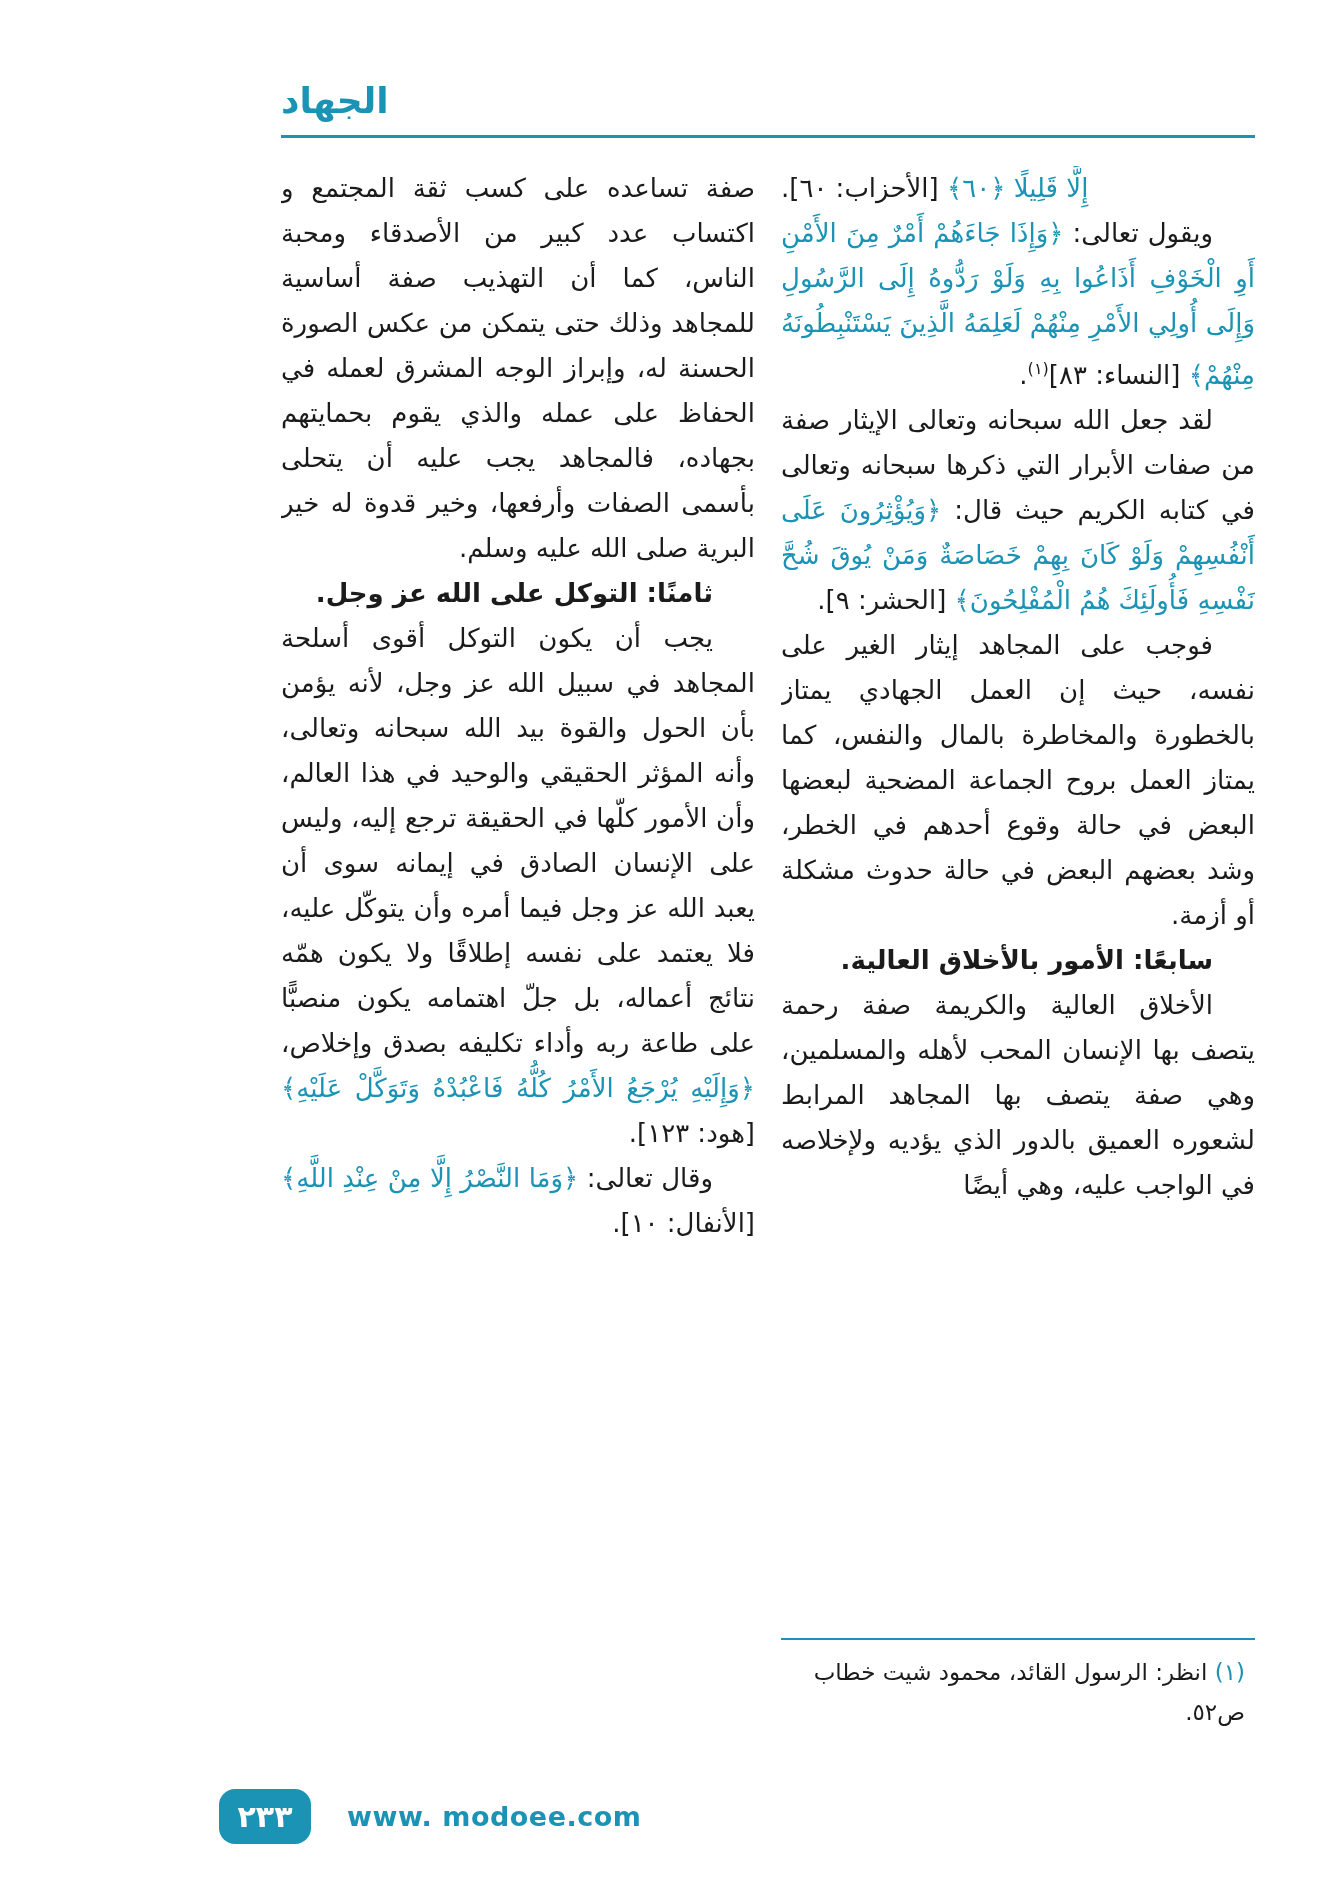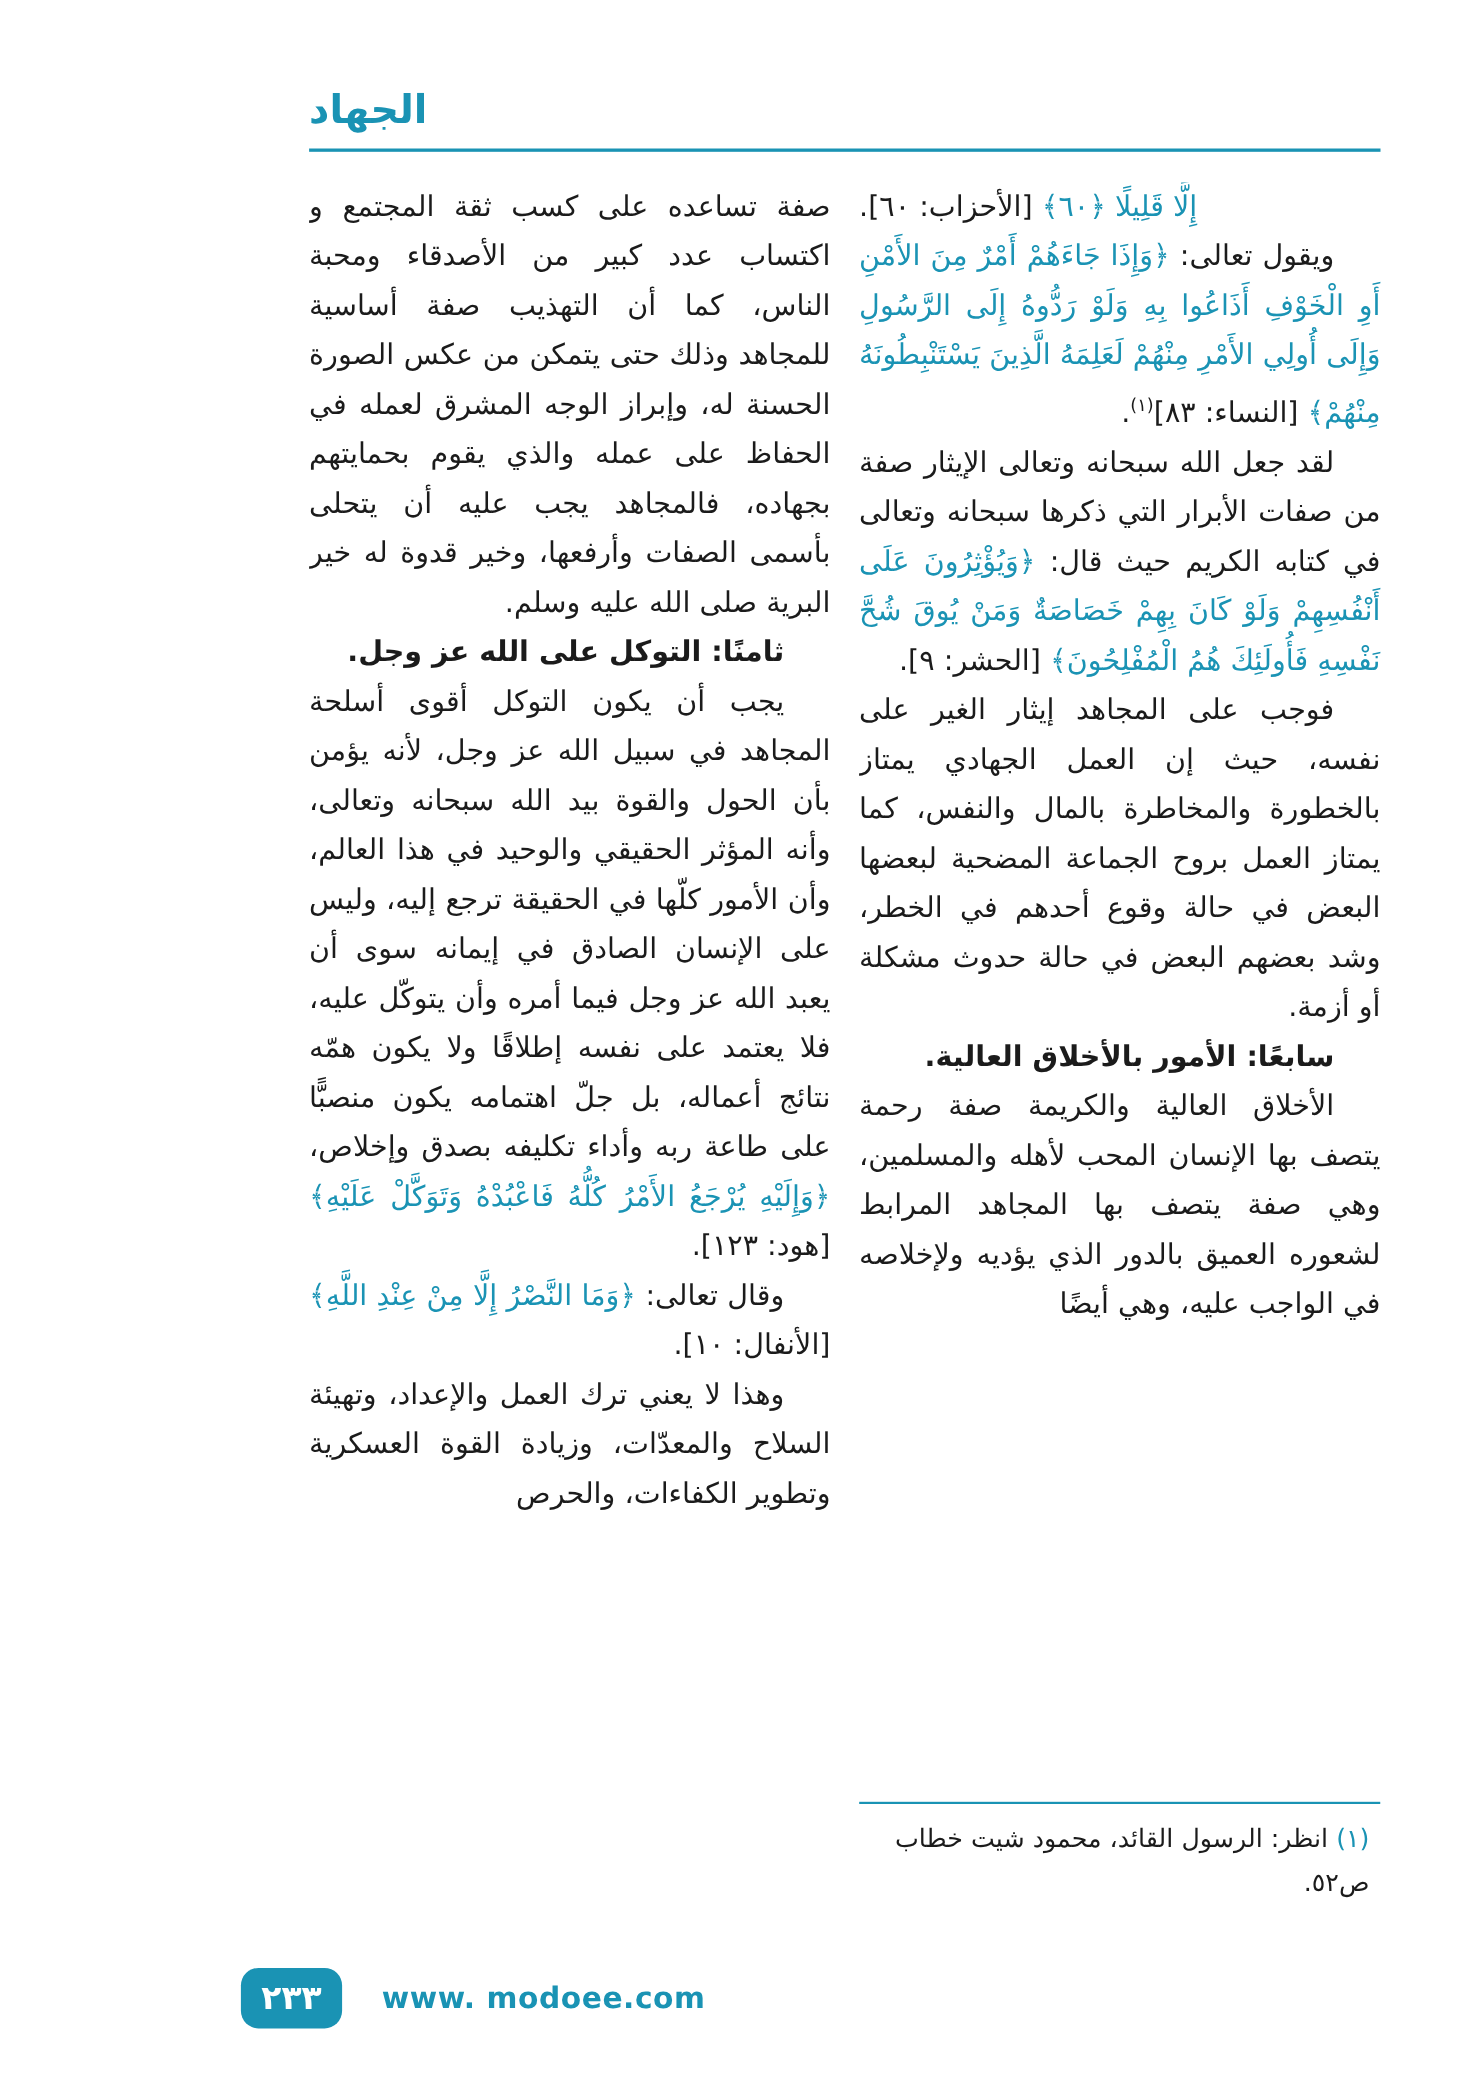--- a/index.html
+++ b/index.html
@@ -62,21 +62,20 @@
         <div class="footnote-rule"></div>
         <p class="footnote-text"><span class="footnote-marker">(١)</span> <span>انظر: الرسول القائد، محمود شيت خطاب ص٥٢.</span></p>
       </div>
     </section>
     <section class="col col-left">
       <div class="col-body" id="col-left">
           <p class="para noindent"><span class="seg-normal">صفة تساعده على كسب ثقة المجتمع و اكتساب عدد كبير من الأصدقاء ومحبة الناس، كما أن التهذيب صفة أساسية للمجاهد وذلك حتى يتمكن من عكس الصورة الحسنة له، وإبراز الوجه المشرق لعمله في الحفاظ على عمله والذي يقوم بحمايتهم بجهاده، فالمجاهد يجب عليه أن يتحلى بأسمى الصفات وأرفعها، وخير قدوة له خير البرية صلى الله عليه وسلم.</span></p>
           <p class="para heading"><span class="seg-normal">ثامنًا: التوكل على الله عز وجل.</span></p>
           <p class="para"><span class="seg-normal">يجب أن يكون التوكل أقوى أسلحة المجاهد في سبيل الله عز وجل، لأنه يؤمن بأن الحول والقوة بيد الله سبحانه وتعالى، وأنه المؤثر الحقيقي والوحيد في هذا العالم، وأن الأمور كلّها في الحقيقة ترجع إليه، وليس على الإنسان الصادق في إيمانه سوى أن يعبد الله عز وجل فيما أمره وأن يتوكّل عليه، فلا يعتمد على نفسه إطلاقًا ولا يكون همّه نتائج أعماله، بل جلّ اهتمامه يكون منصبًّا على طاعة ربه وأداء تكليفه بصدق وإخلاص، </span><span class="seg-quran">﴿وَإِلَيْهِ يُرْجَعُ الأَمْرُ كُلُّهُ فَاعْبُدْهُ وَتَوَكَّلْ عَلَيْهِ﴾</span><span class="seg-ref"> [هود: ١٢٣].</span></p>
           <p class="para"><span class="seg-normal">وقال تعالى: </span><span class="seg-quran">﴿وَمَا النَّصْرُ إِلَّا مِنْ عِنْدِ اللَّهِ﴾</span><span class="seg-ref"> [الأنفال: ١٠].</span></p>
-          <p class="para"><span class="seg-normal">وهذا لا يعني ترك العمل والإعداد، وتهيئة السلاح والمعدّات، وزيادة القوة العسكرية وتطوير الكفاءات، والحرص</span></p>
         </div>
     </section>
   </main>
 
   <footer class="page-footer">
     <div class="page-number-pill">
       <span>٢٣٣</span>
     </div>
     <a class="website" href="#">www. modoee.com</a>
   </footer>

